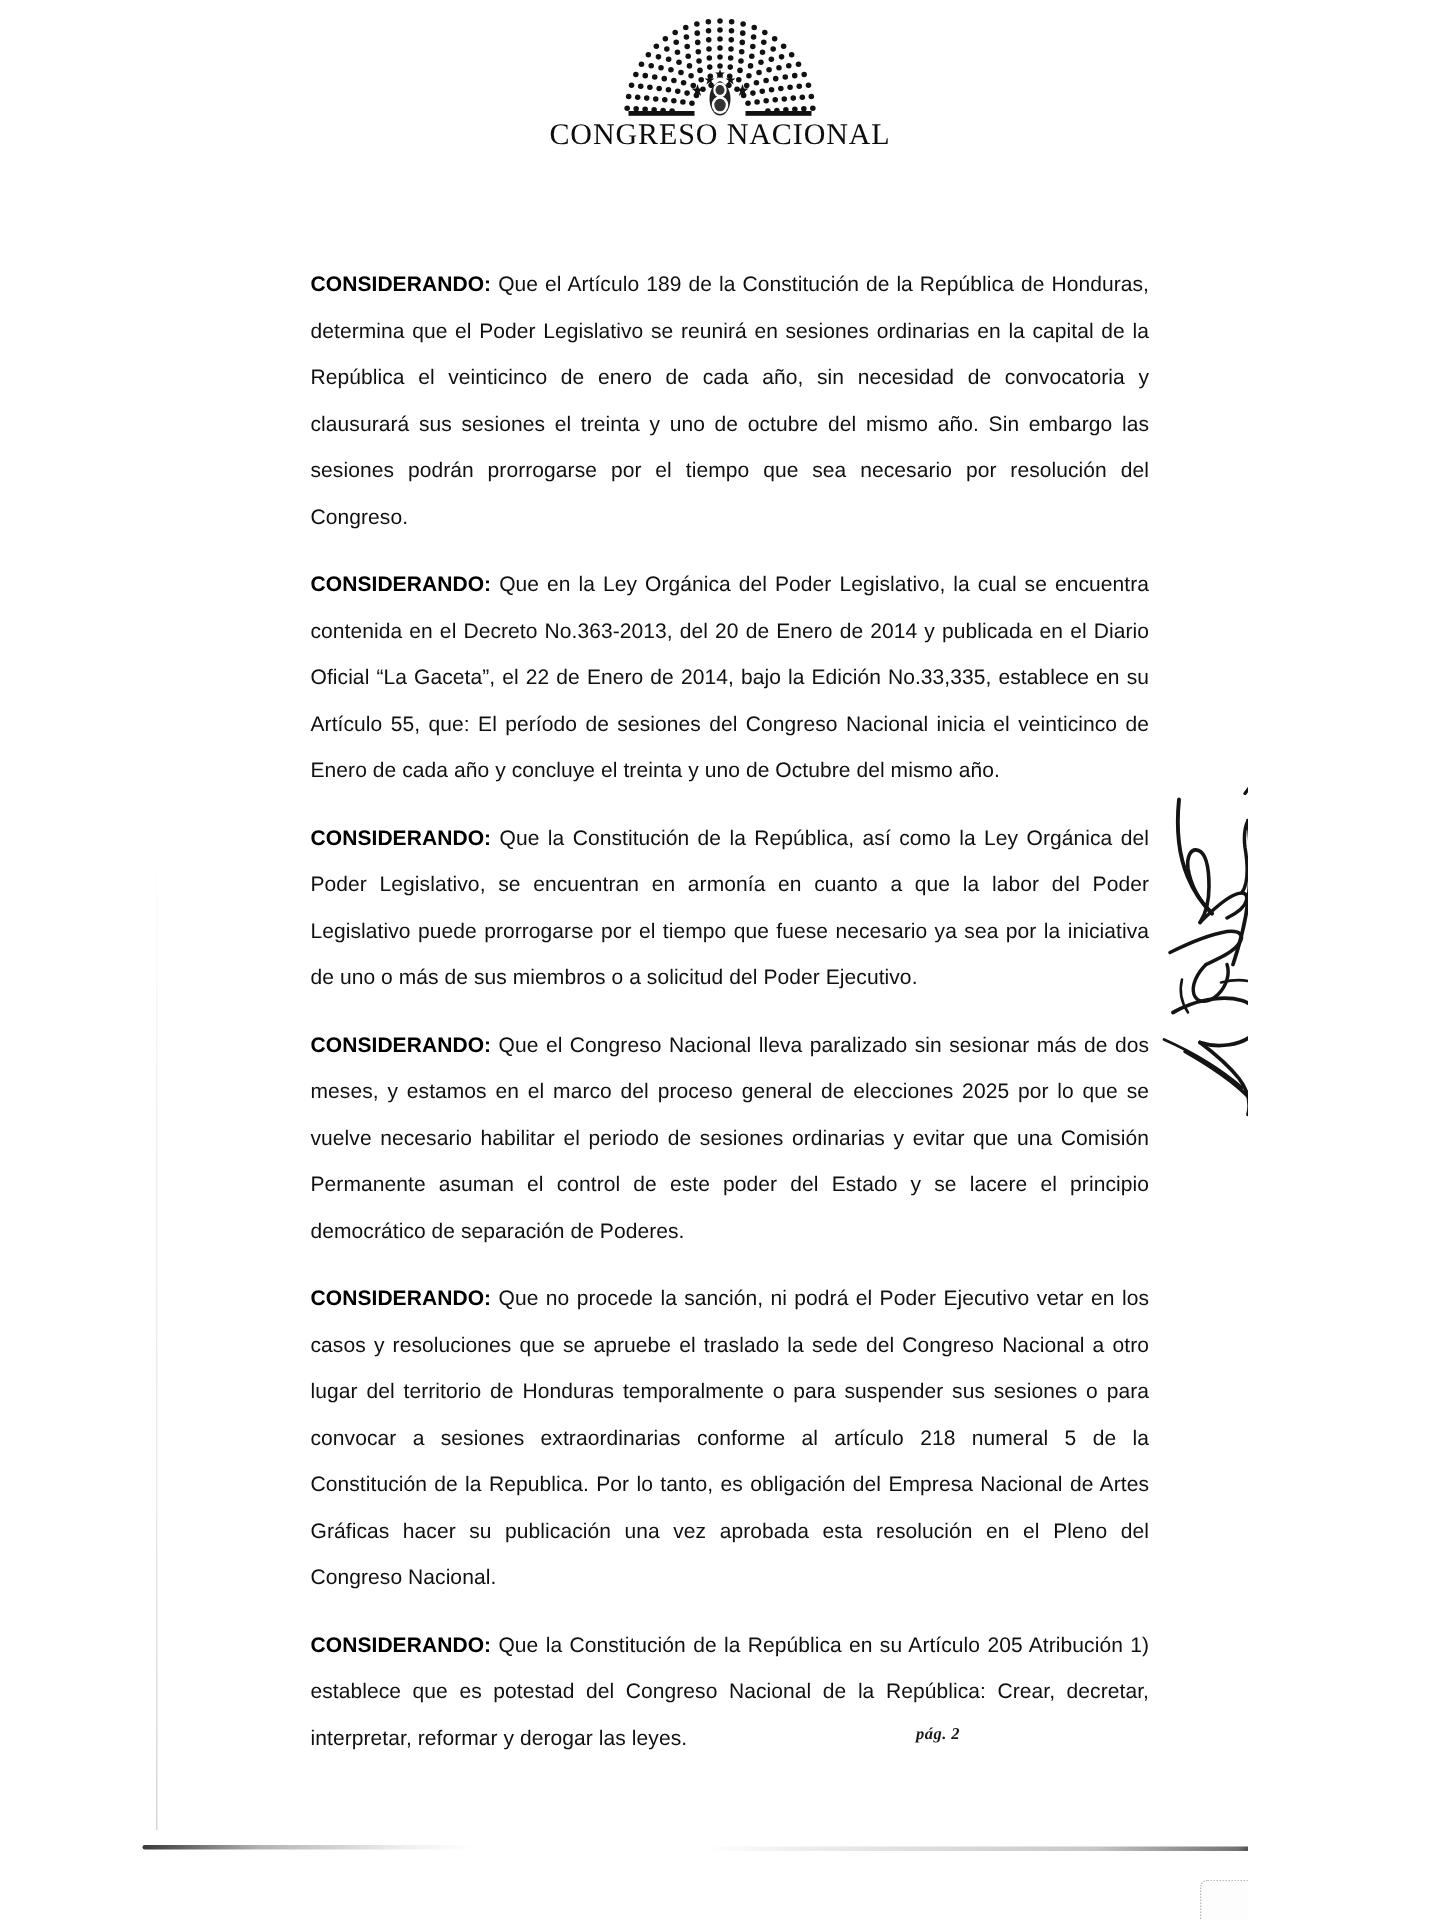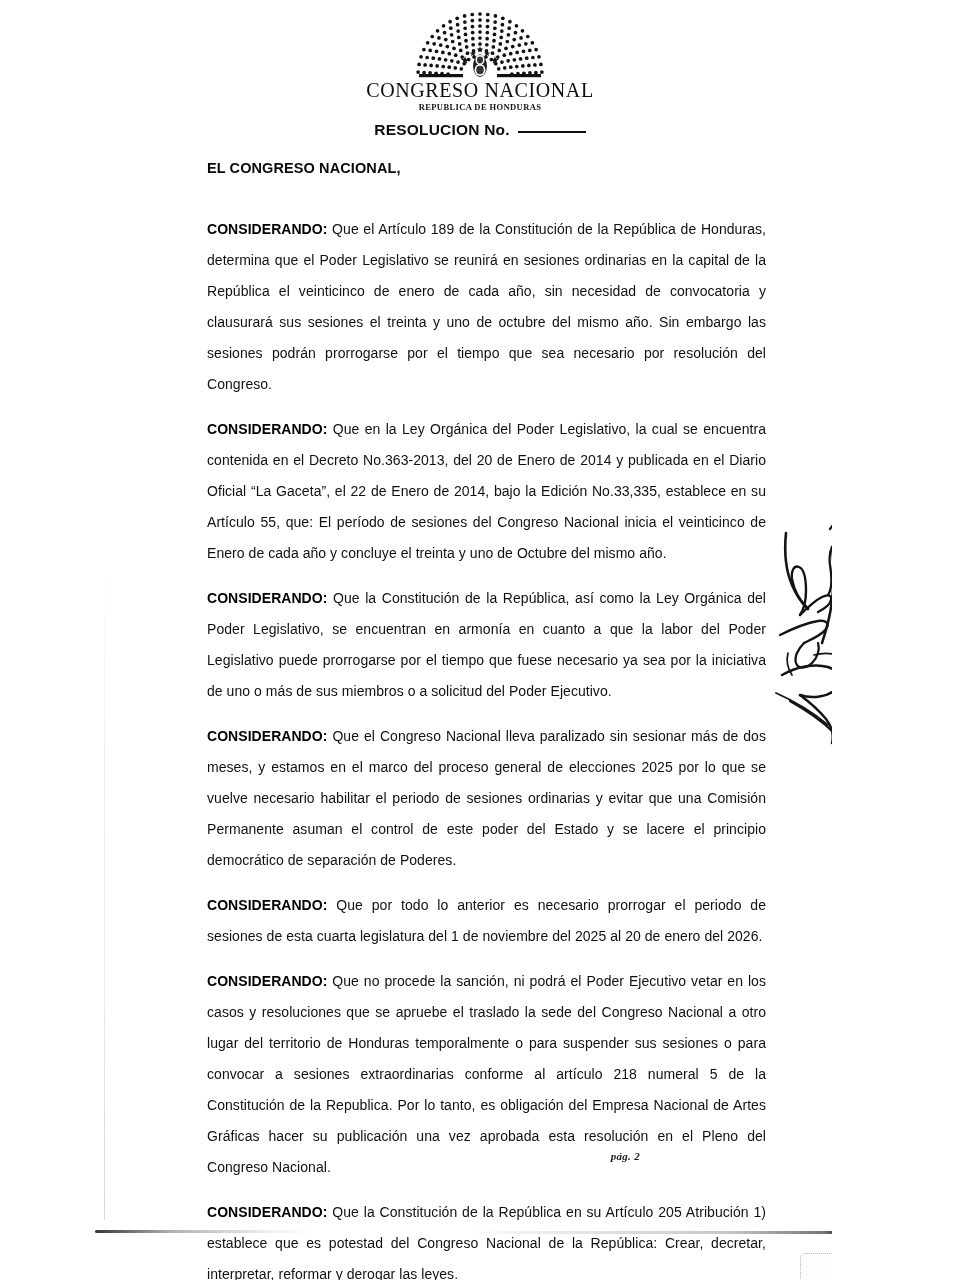--- a/index.html
+++ b/index.html
@@ -364,38 +364,32 @@
         <polygon points="75,42 75.8,44.4 78.3,44.4 76.3,45.9 77.1,48.3 75,46.8 72.9,48.3 73.7,45.9 71.7,44.4 74.2,44.4"></polygon>
       </g>
 
       <rect x="14" y="70" width="44" height="3.2" fill="#111"></rect>
       <rect x="92" y="70" width="44" height="3.2" fill="#111"></rect>
     </svg>
 
     <div class="org-name">
       <span>CONGRESO NACIONAL</span>
     </div>
-    <div class="org-sub">REPUBLICA DE HONDURAS</div>
-    <div class="res-line">
-      <span>RESOLUCION No.</span><span class="res-blank"></span>
-    </div>
   </div>
 
   <div class="doc">
-    <div class="addressee">EL CONGRESO NACIONAL,</div>
 
     <p class="para"><span class="lead">CONSIDERANDO:</span><span> Que el Artículo 189 de la Constitución de la República de Honduras, determina que el Poder Legislativo se reunirá en sesiones ordinarias en la capital de la República el veinticinco de enero de cada año, sin necesidad de convocatoria y clausurará sus sesiones el treinta y uno de octubre del mismo año. Sin embargo las sesiones podrán prorrogarse por el tiempo que sea necesario por resolución del Congreso.</span></p>
 
     <p class="para"><span class="lead">CONSIDERANDO:</span><span> Que en la Ley Orgánica del Poder Legislativo, la cual se encuentra contenida en el Decreto No.363-2013, del 20 de Enero de 2014 y publicada en el Diario Oficial “La Gaceta”, el 22 de Enero de 2014, bajo la Edición No.33,335, establece en su Artículo 55, que: El período de sesiones del Congreso Nacional inicia el veinticinco de Enero de cada año y concluye el treinta y uno de Octubre del mismo año.</span></p>
 
     <p class="para"><span class="lead">CONSIDERANDO:</span><span> Que la Constitución de la República, así como la Ley Orgánica del Poder Legislativo, se encuentran en armonía en cuanto a que la labor del Poder Legislativo puede prorrogarse por el tiempo que fuese necesario ya sea por la iniciativa de uno o más de sus miembros o a solicitud del Poder Ejecutivo.</span></p>
 
     <p class="para"><span class="lead">CONSIDERANDO:</span><span> Que el Congreso Nacional lleva paralizado sin sesionar más de dos meses, y estamos en el marco del proceso general de elecciones 2025 por lo que se vuelve necesario habilitar el periodo de sesiones ordinarias y evitar que una Comisión Permanente asuman el control de este poder del Estado y se lacere el principio democrático de separación de Poderes.</span></p>
 
-    <p class="para"><span class="lead">CONSIDERANDO:</span><span> Que por todo lo anterior es  necesario prorrogar el periodo de sesiones de esta cuarta legislatura del 1 de noviembre del 2025 al 20 de enero del 2026.</span></p>
 
     <p class="para"><span class="lead">CONSIDERANDO:</span><span> Que no procede la sanción, ni podrá el Poder Ejecutivo vetar en los casos y resoluciones que se apruebe el  traslado la sede del Congreso Nacional  a otro lugar del territorio de Honduras temporalmente o para suspender sus sesiones o para convocar a sesiones extraordinarias conforme al artículo 218 numeral 5 de la Constitución de la Republica. Por lo tanto, es obligación del Empresa Nacional de Artes Gráficas hacer su publicación una vez aprobada esta resolución en el Pleno del Congreso Nacional.</span></p>
 
     <p class="para"><span class="lead">CONSIDERANDO:</span><span> Que la Constitución de la República en su Artículo 205 Atribución 1) establece que es potestad del Congreso Nacional de la República: Crear, decretar, interpretar, reformar y derogar las leyes.</span></p>
 
   </div>
 
   <svg class="signature" viewBox="0 0 115 260">
     <g fill="none" stroke="#141414" stroke-linecap="round" stroke-linejoin="round">
       <path d="M16 28 C14 48, 16 66, 22 80 C27 92, 33 99, 38 104" stroke-width="2.6"></path>

